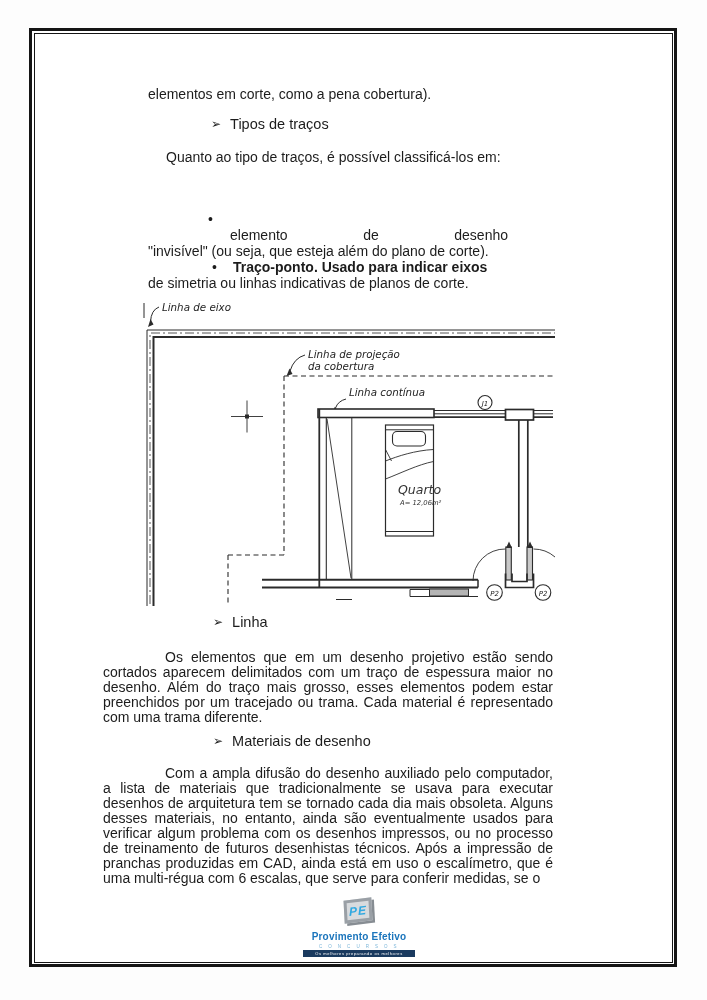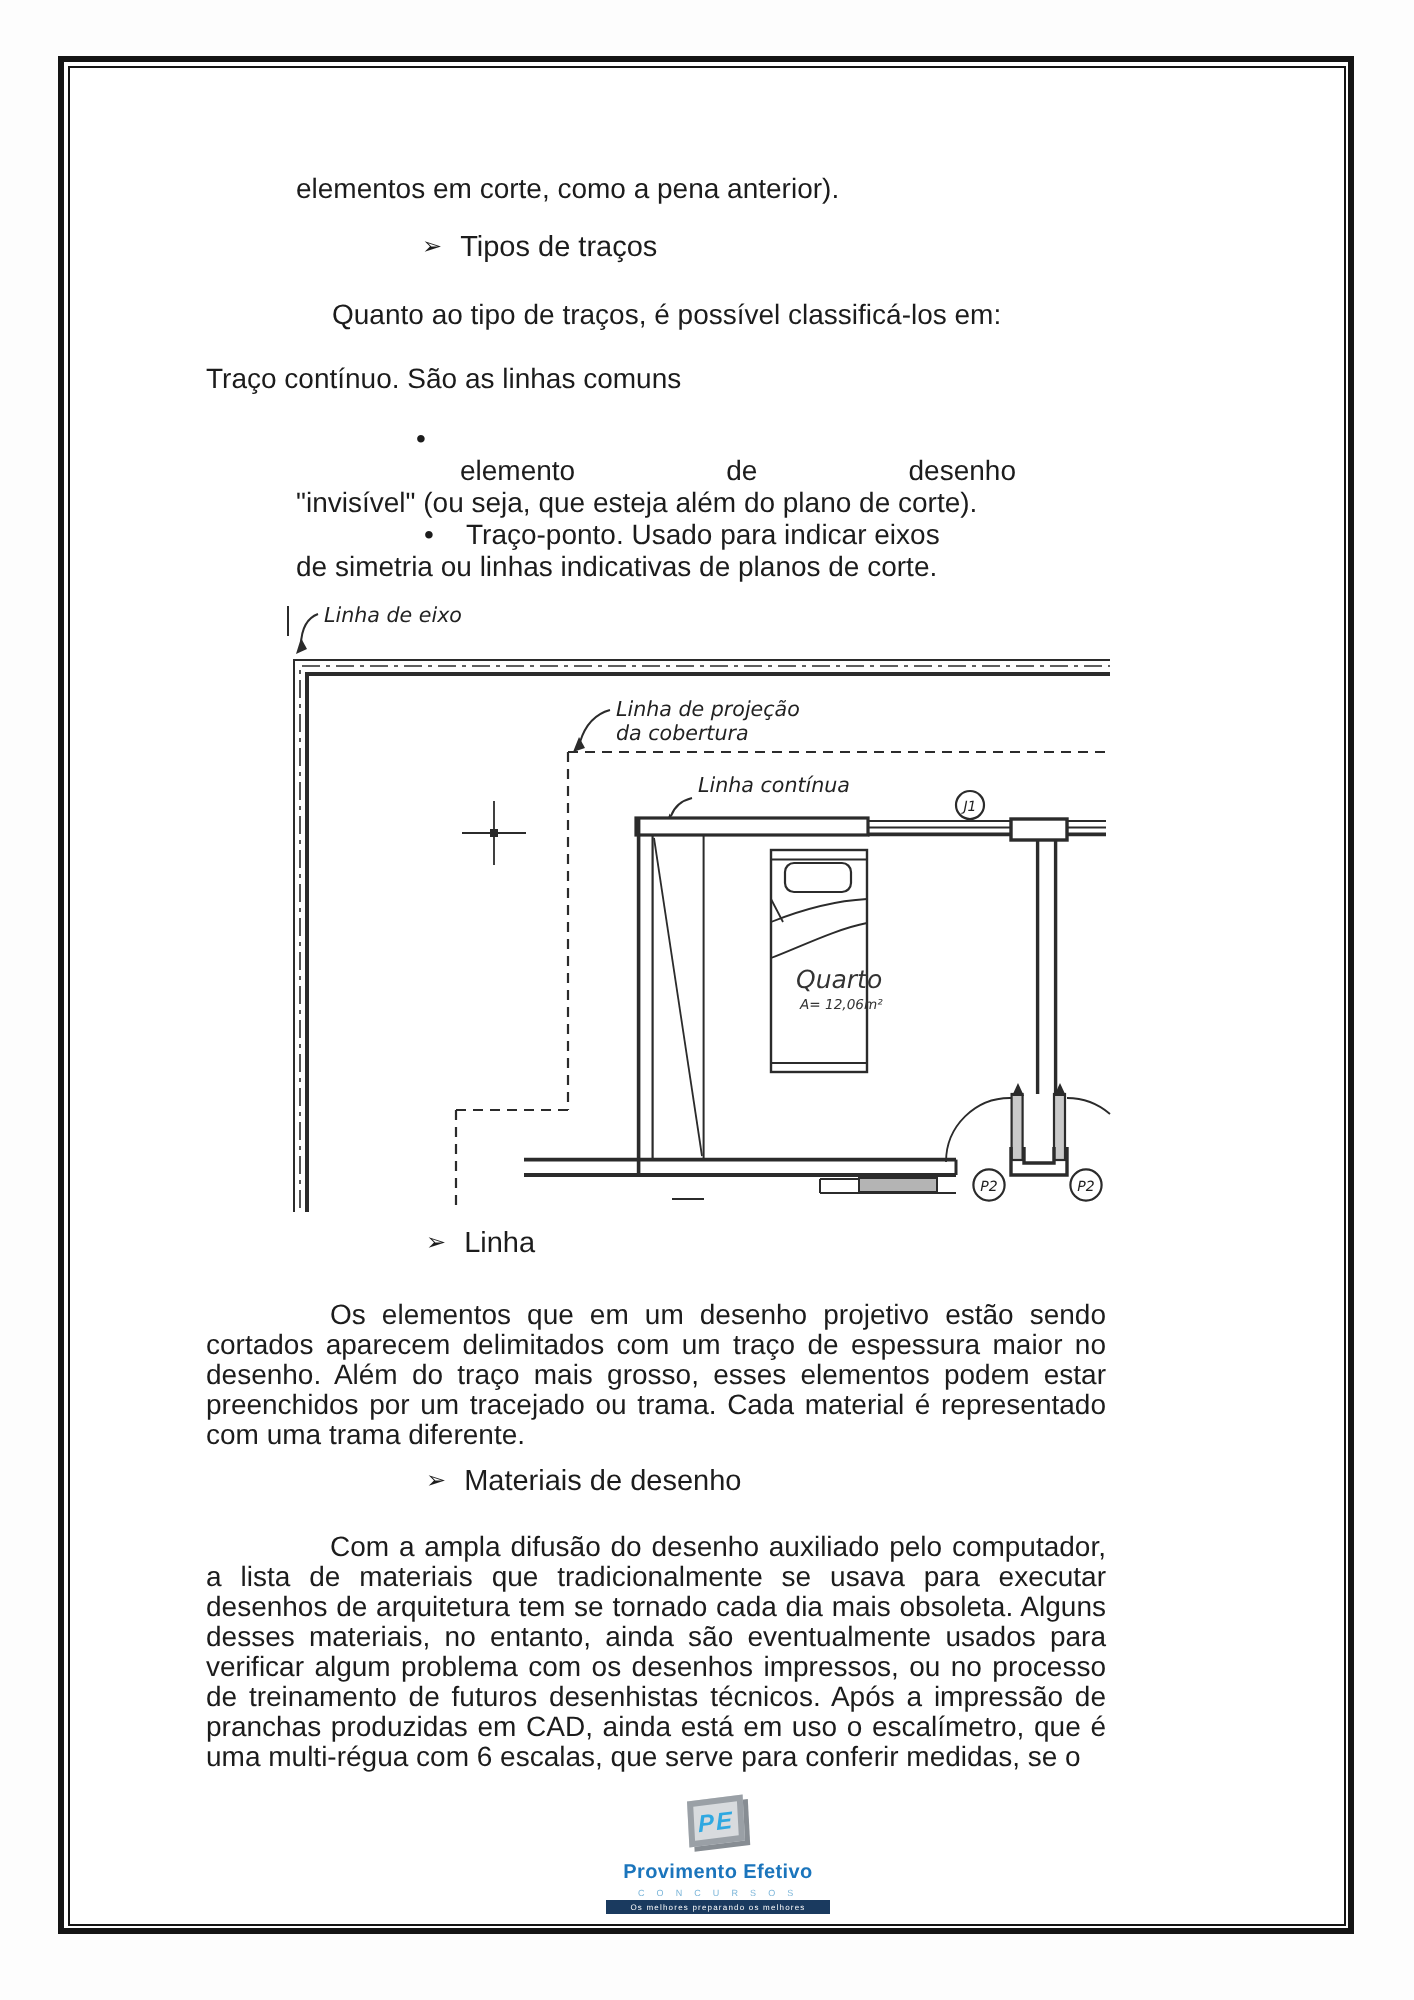--- a/index.html
+++ b/index.html
@@ -27,37 +27,36 @@
 </style>
 </head>
 <body>
 
 <div class="canvas">
 
   <div class="frame">
     <div class="frame-inner"></div>
   </div>
 
-  <div class="t" style="left:148px;top:86px;">elementos em corte, como a pena anterior).</div>
+  <div class="t" style="left:148px;top:86px;">elementos em corte, como a pena cobertura).</div>
 
   <div class="heading" style="left:211px;top:116px;">
     <span class="arrow">➢</span>
     <span>Tipos de traços</span>
   </div>
 
   <div class="t" style="left:166px;top:149px;">Quanto ao tipo de traços, é possível classificá-los em:</div>
 
-  <div class="t" style="left:103px;top:181px;">Traço contínuo. São as linhas comuns</div>
 
   <span class="bullet" style="left:208px;top:211px;position:absolute;">•</span>
   <div class="jlast" style="left:230px;top:227px;width:278px;">elemento de desenho</div>
   <div class="t" style="left:148px;top:243px;">"invisível" (ou seja, que esteja além do plano de corte).</div>
 
   <span class="bullet" style="left:212px;top:259px;position:absolute;">•</span>
-  <div class="t" style="left:233px;top:259px;">Traço-ponto. Usado para indicar eixos</div>
+  <div class="t" style="left:233px;top:259px;font-weight:bold;">Traço-ponto. Usado para indicar eixos</div>
   <div class="t" style="left:148px;top:275px;text-align:right;">de simetria ou linhas indicativas de planos de corte.</div>
 
   <svg style="position:absolute;left:0;top:0;" width="707" height="1000" viewBox="0 0 707 1000" fill="none" stroke="#2b2b2b">
 
     <g>
       <path d="M147,606 L147,330 L555,330" stroke-width="1"></path>
       <path d="M153.5,606 L153.5,337 L555,337" stroke-width="2"></path>
       <path d="M150,604 L150,333 L555,333" stroke-width="0.8" stroke-dasharray="9 3 2 3"></path>
       <path d="M144,303 L144,318" stroke-width="1"></path>
       <path d="M159,307 Q151,310 150.5,322" stroke-width="1"></path>

